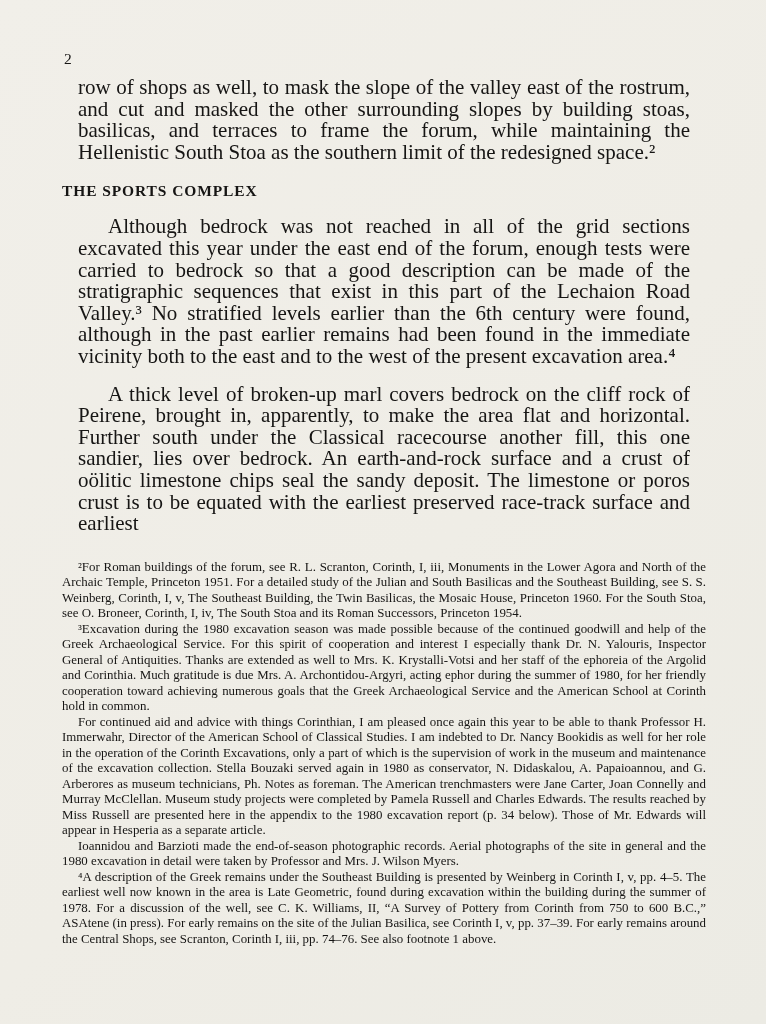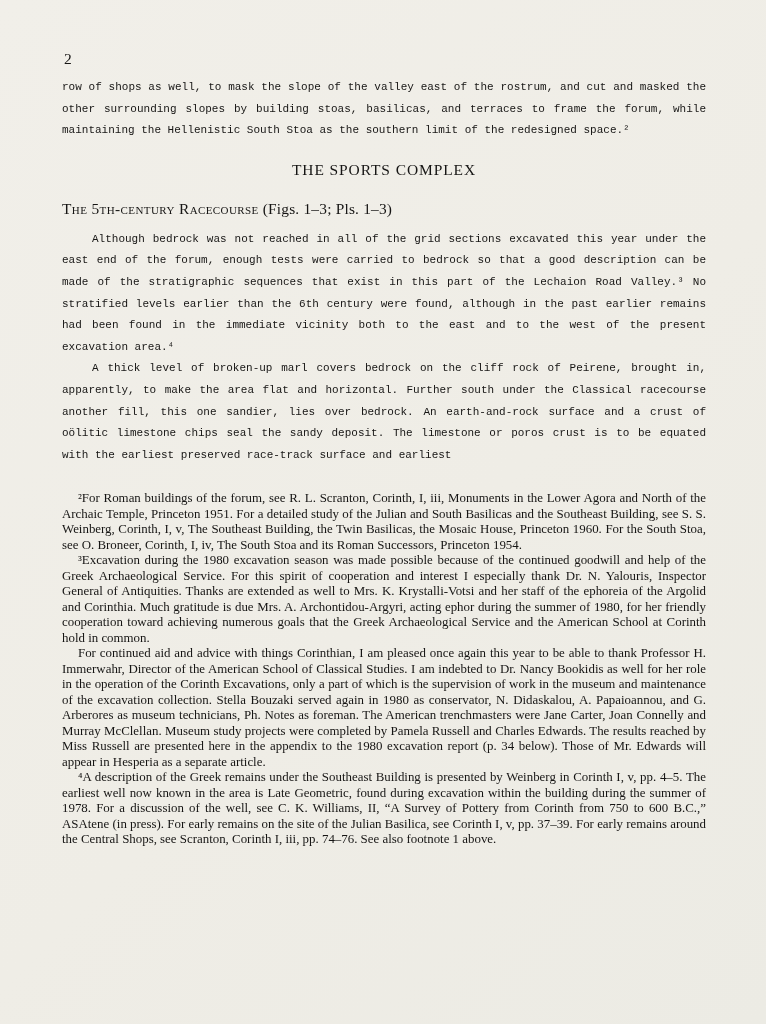--- a/index.html
+++ b/index.html
@@ -26,32 +26,30 @@
     margin-bottom: 27px;
     white-space: nowrap;
   }
   .page-number {
     position: absolute;
     left: 2px;
     top: 0;
     letter-spacing: 0;
   }
   .body-text {
-    font-size: 11px;
+    font-size: 21px;
     line-height: 21.6px;
     text-align: justify;
-    margin: 0;
+    margin: 16px;
     text-indent: 30px;
-    font-family: Liberation Mono, monospace;
   }
   .no-indent { text-indent: 0; }
   .section-heading {
     font-size: 15.5px;
-    font-weight: normal;
-    text-align: center;
+    font-weight: bold;
     letter-spacing: 0.9px;
     margin: 19px 0 0 0;
   }
   .subsection-heading {
     font-size: 15.4px;
     font-weight: normal;
     margin: 21px 0 11px 0;
     letter-spacing: 0.2px;
   }
   .sc { font-variant: small-caps; letter-spacing: 0.4px; }
@@ -72,27 +70,27 @@
 
   <header class="running-header">
     <span class="page-number">2</span>
   </header>
 
   <main>
     <p class="body-text no-indent"><span>row of shops as well, to mask the slope of the valley east of the rostrum, and cut and masked the other surrounding slopes by building stoas, basilicas, and terraces to frame the forum, while maintaining the Hellenistic South Stoa as the southern limit of the redesigned space.²</span></p>
 
     <h1 class="section-heading">THE SPORTS COMPLEX</h1>
 
-    <h2 class="subsection-heading"><span class="sc">The 5th-century Racecourse</span><span> (Figs. 1–3; Pls. 1–3)</span></h2>
 
     <p class="body-text"><span>Although bedrock was not reached in all of the grid sections excavated this year under the east end of the forum, enough tests were carried to bedrock so that a good description can be made of the stratigraphic sequences that exist in this part of the Lechaion Road Valley.³ No stratified levels earlier than the 6th century were found, although in the past earlier remains had been found in the immediate vicinity both to the east and to the west of the present excavation area.⁴</span></p>
 
     <p class="body-text"><span>A thick level of broken-up marl covers bedrock on the cliff rock of Peirene, brought in, apparently, to make the area flat and horizontal. Further south under the Classical racecourse another fill, this one sandier, lies over bedrock. An earth-and-rock surface and a crust of oölitic limestone chips seal the sandy deposit. The limestone or poros crust is to be equated with the earliest preserved race-track surface and earliest</span></p>
   </main>
 
   <section class="footnotes">
     <p class="footnote"><span>²For Roman buildings of the forum, see R. L. Scranton, </span><span class="it">Corinth</span><span>, I, iii, </span><span class="it">Monuments in the Lower Agora and North of the Archaic Temple</span><span>, Princeton 1951. For a detailed study of the Julian and South Basilicas and the Southeast Building, see S. S. Weinberg, </span><span class="it">Corinth</span><span>, I, v, </span><span class="it">The Southeast Building, the Twin Basilicas, the Mosaic House</span><span>, Princeton 1960. For the South Stoa, see O. Broneer, </span><span class="it">Corinth</span><span>, I, iv, </span><span class="it">The South Stoa and its Roman Successors</span><span>, Princeton 1954.</span></p>
     <p class="footnote"><span>³Excavation during the 1980 excavation season was made possible because of the continued goodwill and help of the Greek Archaeological Service. For this spirit of cooperation and interest I especially thank Dr. N. Yalouris, Inspector General of Antiquities. Thanks are extended as well to Mrs. K. Krystalli-Votsi and her staff of the ephoreia of the Argolid and Corinthia. Much gratitude is due Mrs. A. Archontidou-Argyri, acting ephor during the summer of 1980, for her friendly cooperation toward achieving numerous goals that the Greek Archaeological Service and the American School at Corinth hold in common.</span></p>
     <p class="footnote"><span>For continued aid and advice with things Corinthian, I am pleased once again this year to be able to thank Professor H. Immerwahr, Director of the American School of Classical Studies. I am indebted to Dr. Nancy Bookidis as well for her role in the operation of the Corinth Excavations, only a part of which is the supervision of work in the museum and maintenance of the excavation collection. Stella Bouzaki served again in 1980 as conservator, N. Didaskalou, A. Papaioannou, and G. Arberores as museum technicians, Ph. Notes as foreman. The American trenchmasters were Jane Carter, Joan Connelly and Murray McClellan. Museum study projects were completed by Pamela Russell and Charles Edwards. The results reached by Miss Russell are presented here in the appendix to the 1980 excavation report (p. 34 below). Those of Mr. Edwards will appear in </span><span class="it">Hesperia</span><span> as a separate article.</span></p>
+    <p class="footnote"><span>Ioannidou and Barzioti made the end-of-season photographic records. Aerial photographs of the site in general and the 1980 excavation in detail were taken by Professor and Mrs. J. Wilson Myers.</span></p>
     <p class="footnote"><span>⁴A description of the Greek remains under the Southeast Building is presented by Weinberg in </span><span class="it">Corinth</span><span> I, v, pp. 4–5. The earliest well now known in the area is Late Geometric, found during excavation within the building during the summer of 1978. For a discussion of the well, see C. K. Williams, II, “A Survey of Pottery from Corinth from 750 to 600 B.C.,” </span><span class="it">ASAtene</span><span> (in press). For early remains on the site of the Julian Basilica, see </span><span class="it">Corinth</span><span> I, v, pp. 37–39. For early remains around the Central Shops, see Scranton, </span><span class="it">Corinth</span><span> I, iii, pp. 74–76. See also footnote 1 above.</span></p>
   </section>
 
 </div>
 
 </body></html>

